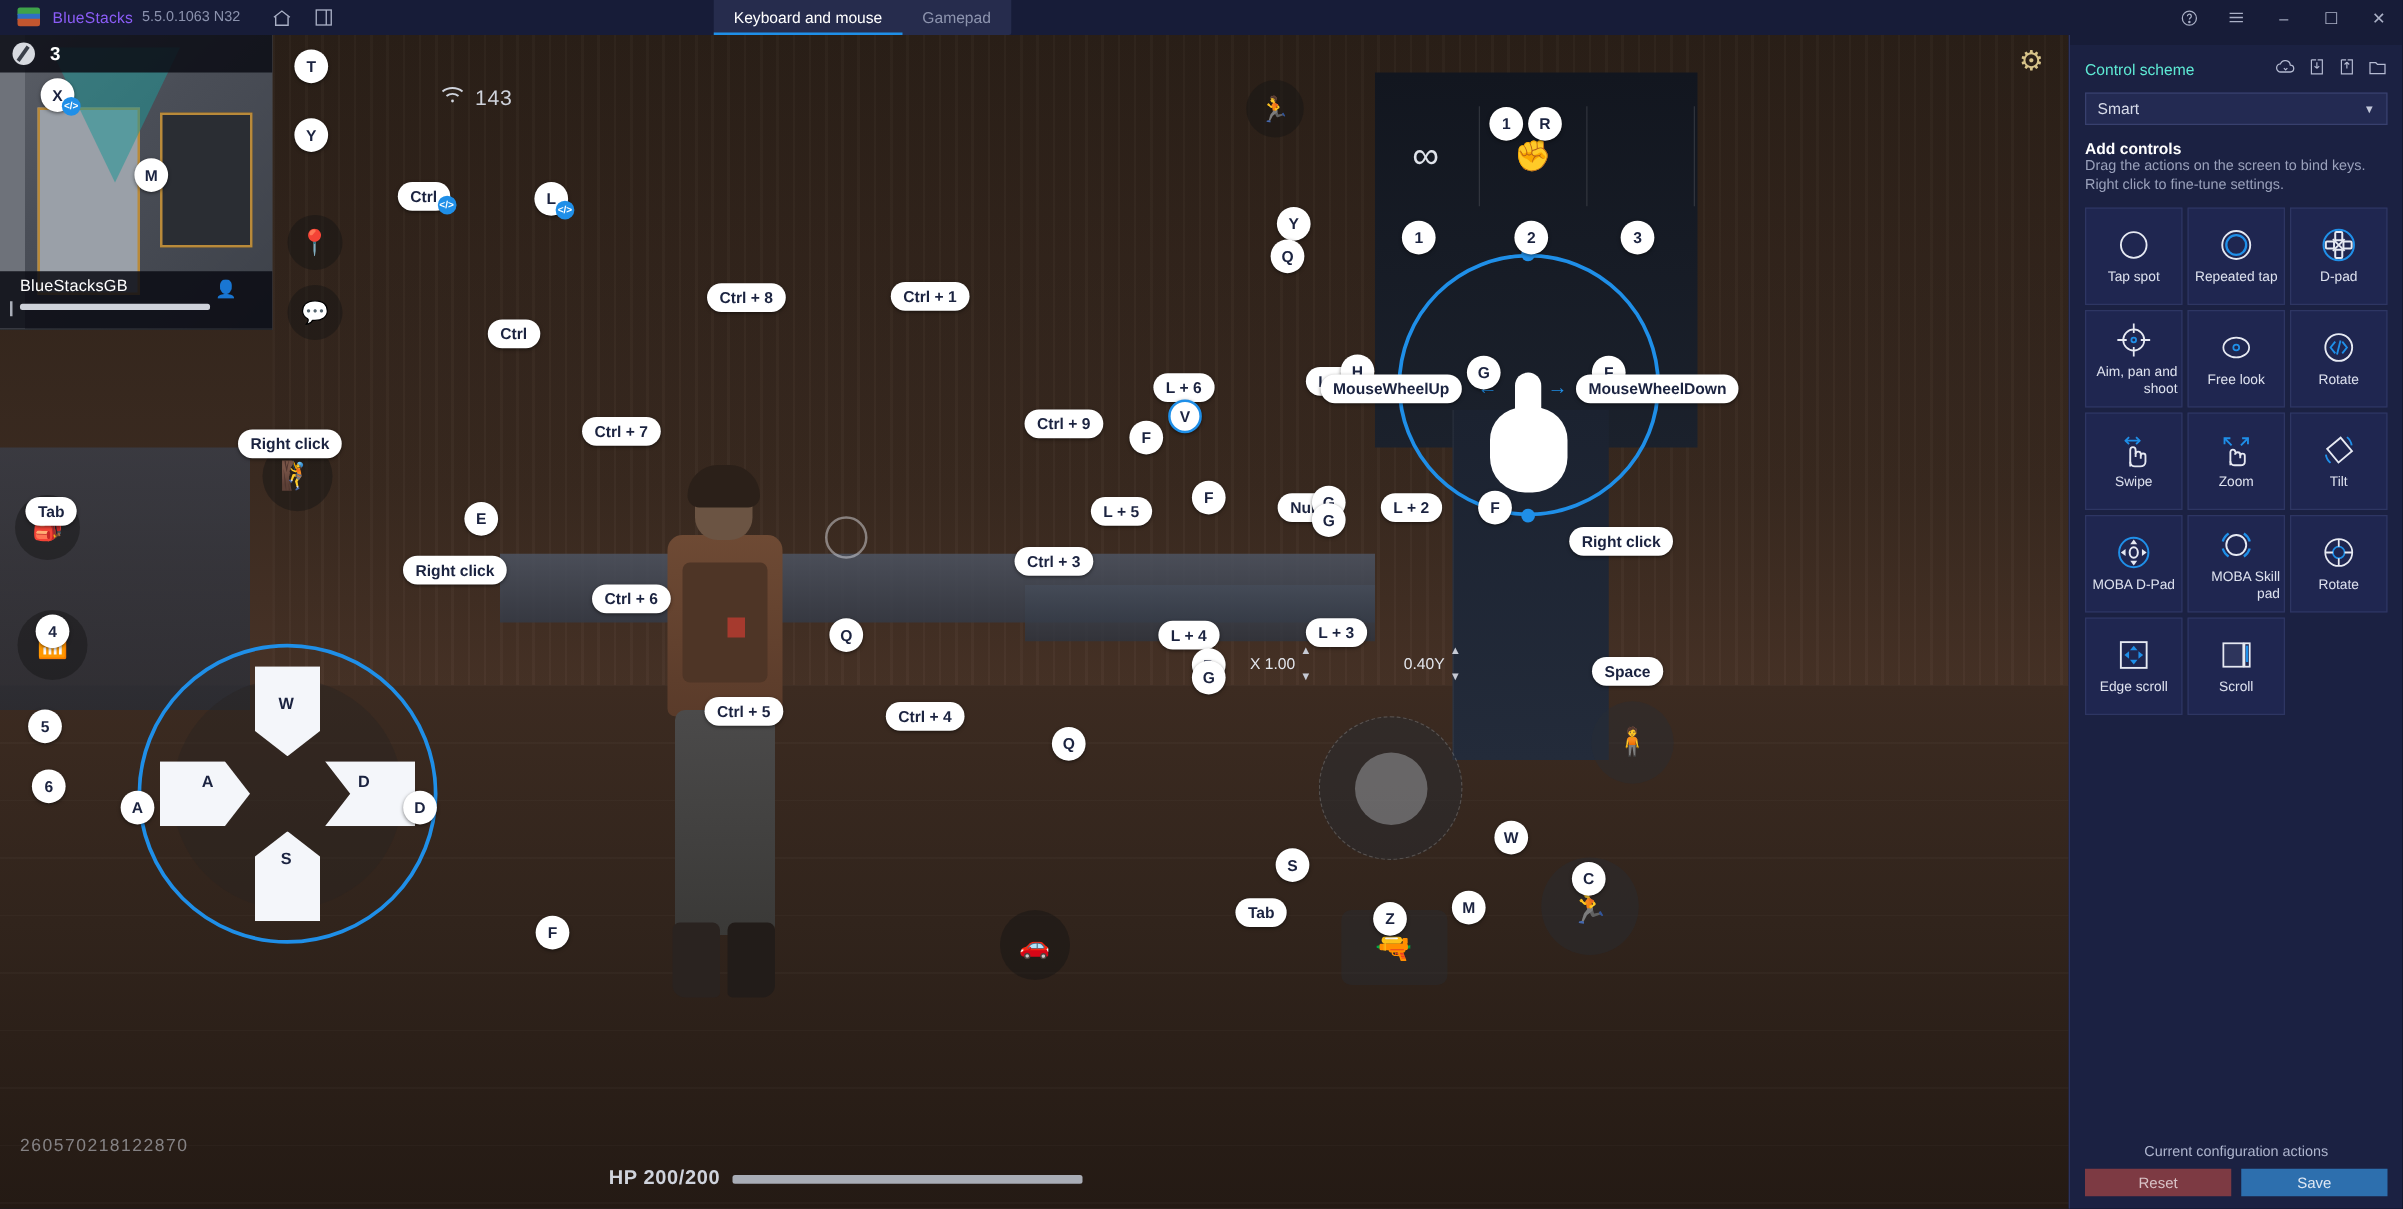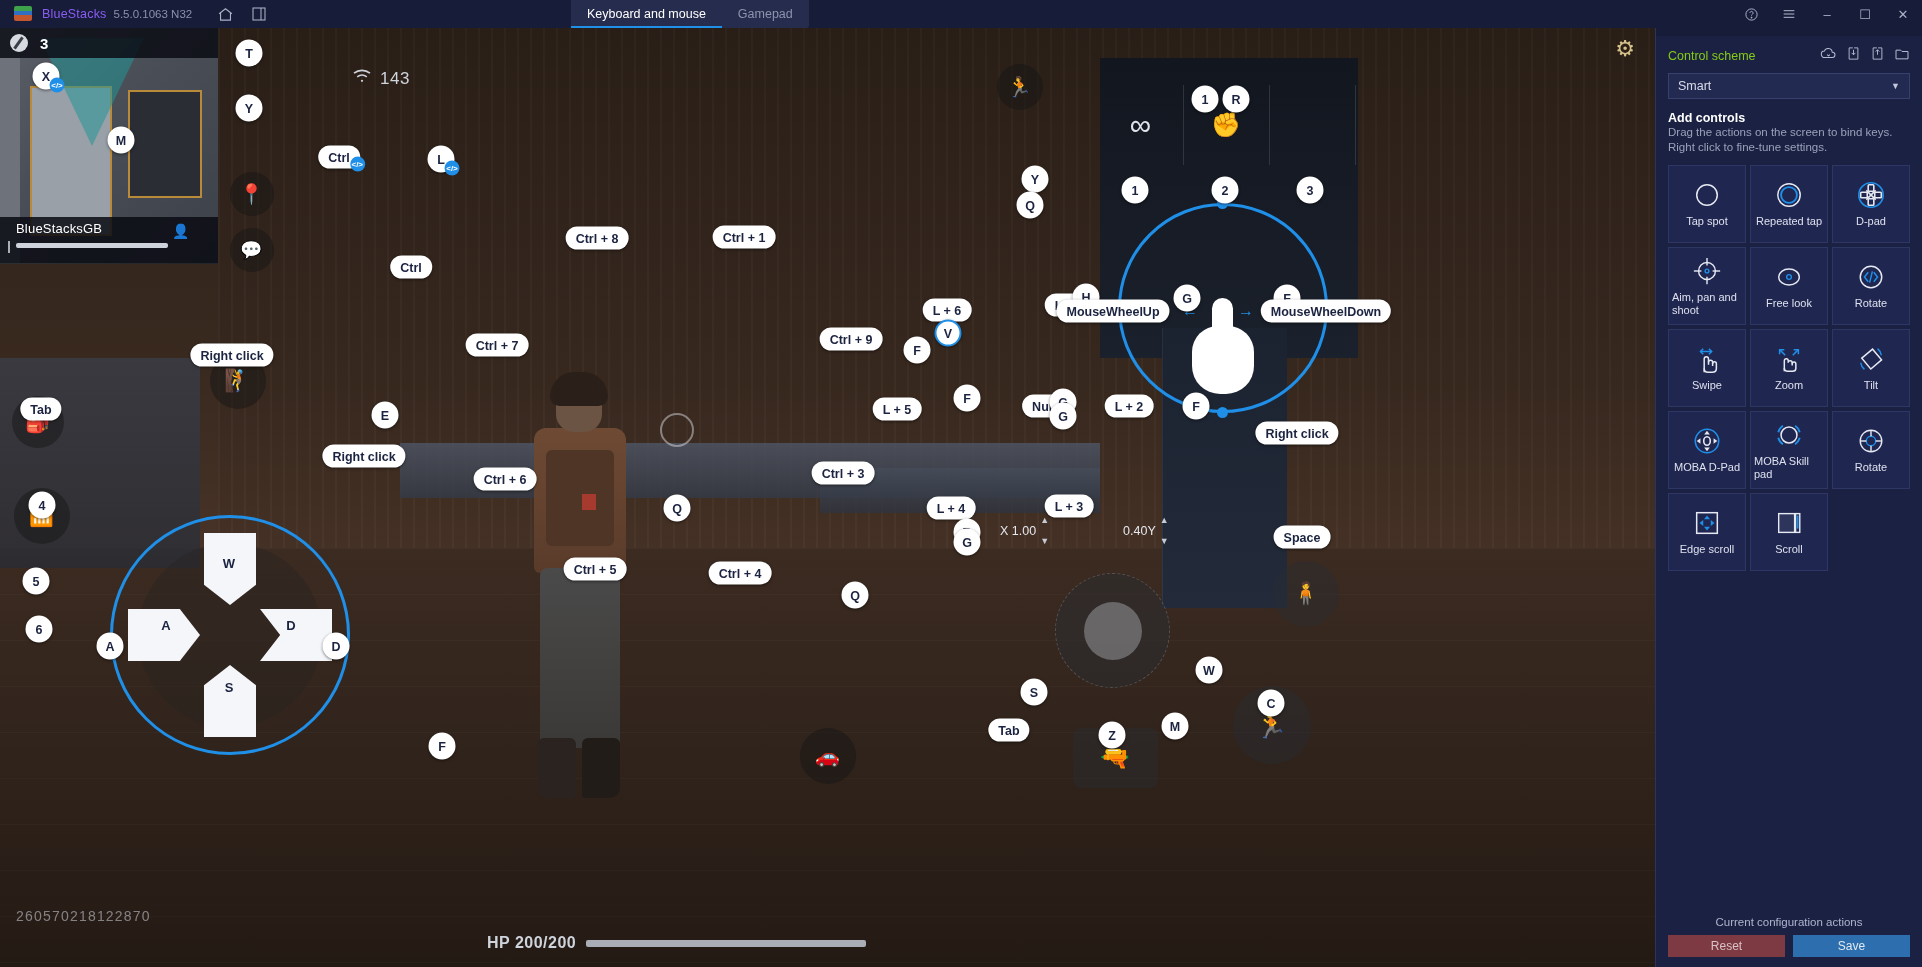--- a/index.html
+++ b/index.html
@@ -233,21 +233,21 @@
     display:flex; flex-direction:column; z-index:50;
   }
   #panel-header {
     height:36px; display:flex; align-items:center; padding:0 12px;
     background:#171c38;
   }
   #panel-title { font-size:13.5px; font-weight:bold; color:#ffffff; flex:1; }
   .p-ico { color:#a7adc4; margin-left:12px; display:flex; align-items:center; cursor:pointer; }
   #scheme-block { padding:10px 12px 0 12px; }
   #scheme-row { display:flex; align-items:center; }
-  #scheme-label { font-size:12.5px; color:#84cc16; flex:1; }
+  #scheme-label { font-size:12.5px; color:#5eead4; flex:1; }
   #scheme-icons { display:flex; gap:9px; color:#b5bbd2; }
   #scheme-select {
     margin-top:8px; height:26px; border:1px solid #38406e; background:#232a52;
     display:flex; align-items:center; padding:0 9px; font-size:12.5px; color:#d8dcea;
     cursor:pointer;
   }
   #scheme-select .caret { margin-left:auto; font-size:9px; color:#c3c8da; }
 
   #add-block { padding:12px 12px 0 12px; }
   #add-title { font-size:12.5px; font-weight:bold; color:#ffffff; }
@@ -257,21 +257,21 @@
     margin:10px 12px 0 12px;
     display:grid; grid-template-columns: repeat(3, 1fr); gap:4px;
     flex: 0 0 auto;
   }
   .ctl-card {
     height:78px; border:1px solid #2e3663; background:#1f2650;
     display:flex; flex-direction:column; align-items:center; justify-content:center;
     gap:5px; cursor:pointer;
   }
   .ctl-ico { height:30px; display:flex; align-items:center; justify-content:center; }
-  .ctl-lbl { font-size:11px; color:#dde1ee; text-align:left; line-height:13px; padding:0 3px; }
+  .ctl-lbl { font-size:11px; color:#dde1ee; text-align:right; line-height:13px; padding:0 3px; }
 
   #panel-footer { margin-top:auto; padding:0 12px 10px 12px; }
   #cfg-actions-label { text-align:center; font-size:11.5px; color:#aeb5ce; margin-bottom:7px; }
   #footer-btns { display:flex; gap:8px; }
   .fbtn { flex:1; height:22px; display:flex;align-items:center;justify-content:center;
           font-size:12px; cursor:pointer; }
   #btn-reset { background:#7d3a43; color:#d9c3c7; }
   #btn-save  { background:#2d6fae; color:#dfe8f3; }
 </style>
 </head>
@@ -584,21 +584,21 @@
         </div>
         <div class="kb round" style="left: 1196px; top: 378px;">
           <span>F</span>
         </div>
         <div class="kb pill" style="left: 1297px; top: 405px;">
           <span>Right click</span>
         </div>
         <div class="kb pill" style="left: 364px; top: 428px;">
           <span>Right click</span>
         </div>
-        <div class="kb pill" style="left: 843px; top: 445px;">
+        <div class="kb pill" style="left: 843px; top: 421px;">
           <span>Ctrl + 3</span>
         </div>
         <div class="kb pill" style="left: 505px; top: 451px;">
           <span>Ctrl + 6</span>
         </div>
         <div class="kb round" style="left: 42px; top: 477px;">
           <span>4</span>
         </div>
         <div class="kb pill" style="left: 951px; top: 480px;">
           <span>L + 4</span>

